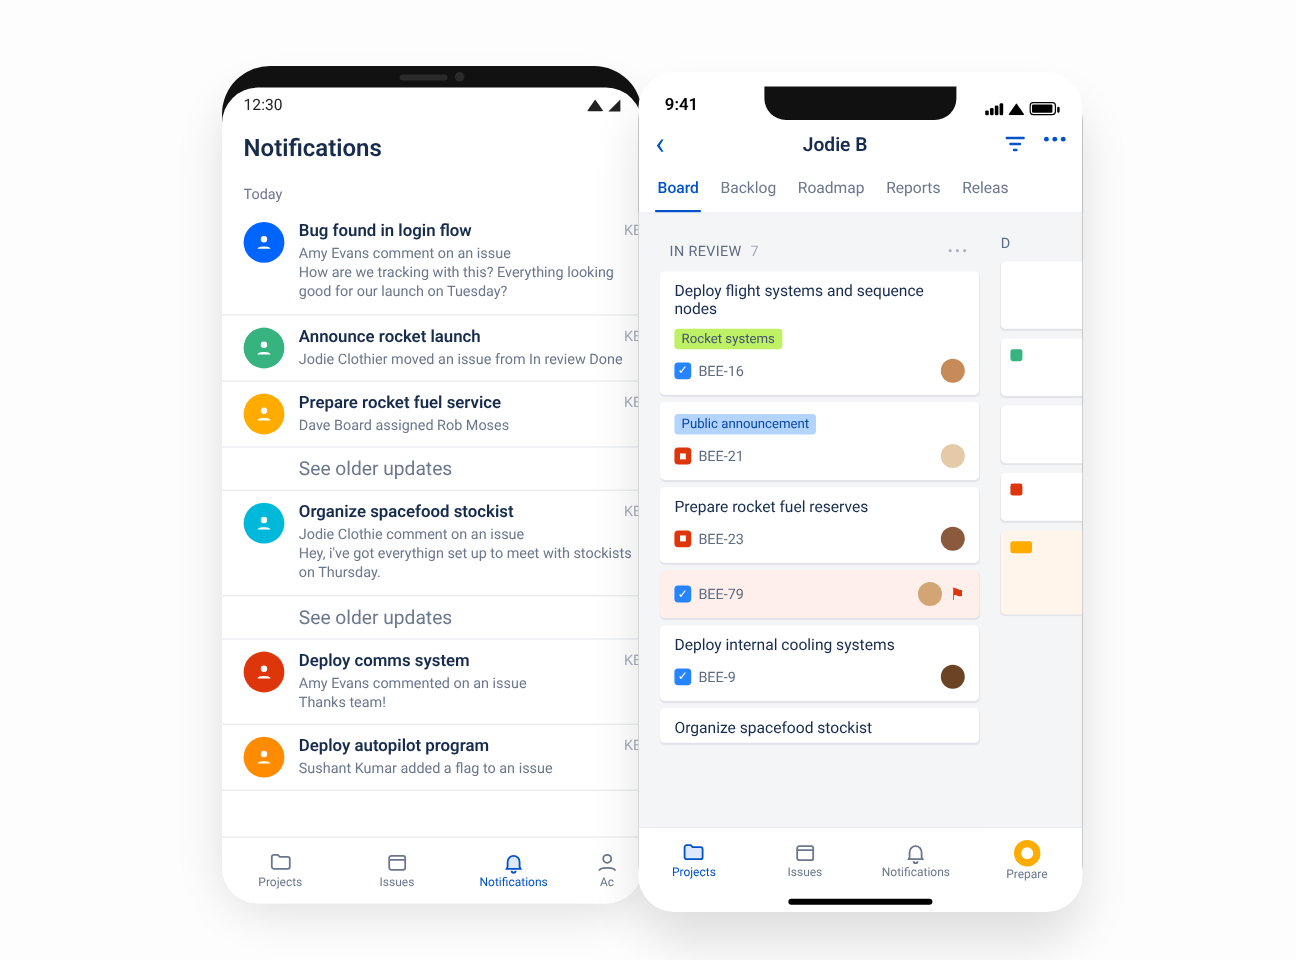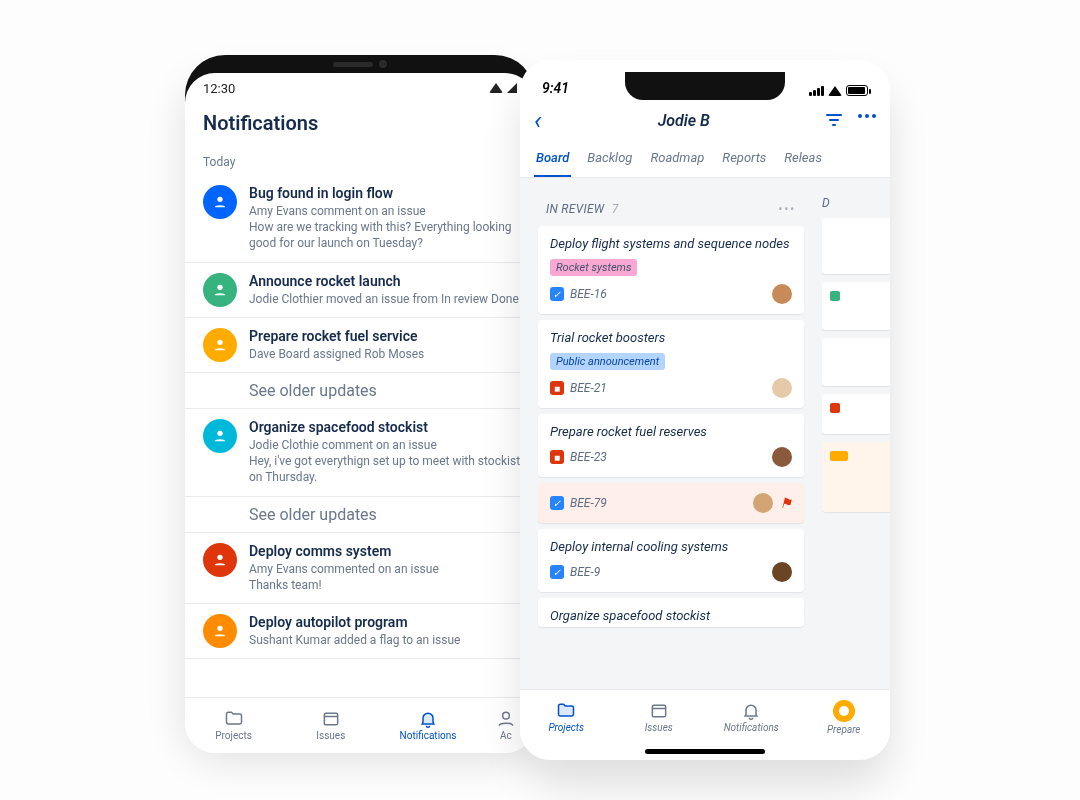--- a/index.html
+++ b/index.html
@@ -28,26 +28,25 @@
     flex-direction: column;
   }
   .phone-left {
     left: 185px;
     top: 55px;
     width: 350px;
     height: 680px;
     z-index: 1;
   }
   .phone-right {
-    left: 520px;
+    left: 532px;
     top: 60px;
     width: 370px;
     height: 700px;
     z-index: 2;
-    font-style: italic;
   }
   
   .android-notch {
     height: 18px;
     display:flex;
     justify-content:center;
     align-items:center;
     gap:6px;
   }
   .android-notch .spk { width:40px;height:5px;border-radius:3px;background:#2a2a2a;}
@@ -237,21 +236,21 @@
   }
   .card.flagged { background:#FFEFEB; }
   .card .ct { margin-bottom:8px; }
   .label-chip {
     display:inline-block;
     font-size:11px;
     padding:2px 6px;
     border-radius:3px;
     margin-bottom:8px;
   }
-  .chip-yellow { background:#f9a8d4; color:#42526E;}
+  .chip-yellow { background:#bef264; color:#42526E;}
   .chip-blue { background:#B3D4FF; color:#0747A6;}
   .card-footer {
     display:flex; align-items:center; justify-content:space-between;
   }
   .card-key { display:flex; align-items:center; gap:6px; font-size:12px; color:#5E6C84;}
   .issuetype {
     width:14px;height:14px;border-radius:3px;
     display:flex;align-items:center;justify-content:center;
     font-size:10px; color:#fff;
   }
@@ -491,21 +490,20 @@
       <span class="card-key">
         <span class="issuetype it-task">✓</span>
         <span>BEE-16</span>
       </span>
       <span class="assignee-row">
         <span class="assignee" style="background:#C68B59"></span>
 
       </span>
     </div></div>
             <div class="card">
-    <div class="ct">Trial rocket boosters</div>
     <span class="label-chip chip-blue">Public announcement</span><br>
     <div class="card-footer">
       <span class="card-key">
         <span class="issuetype it-bug">■</span>
         <span>BEE-21</span>
       </span>
       <span class="assignee-row">
         <span class="assignee" style="background:#E6C9A8"></span>
 
       </span>

